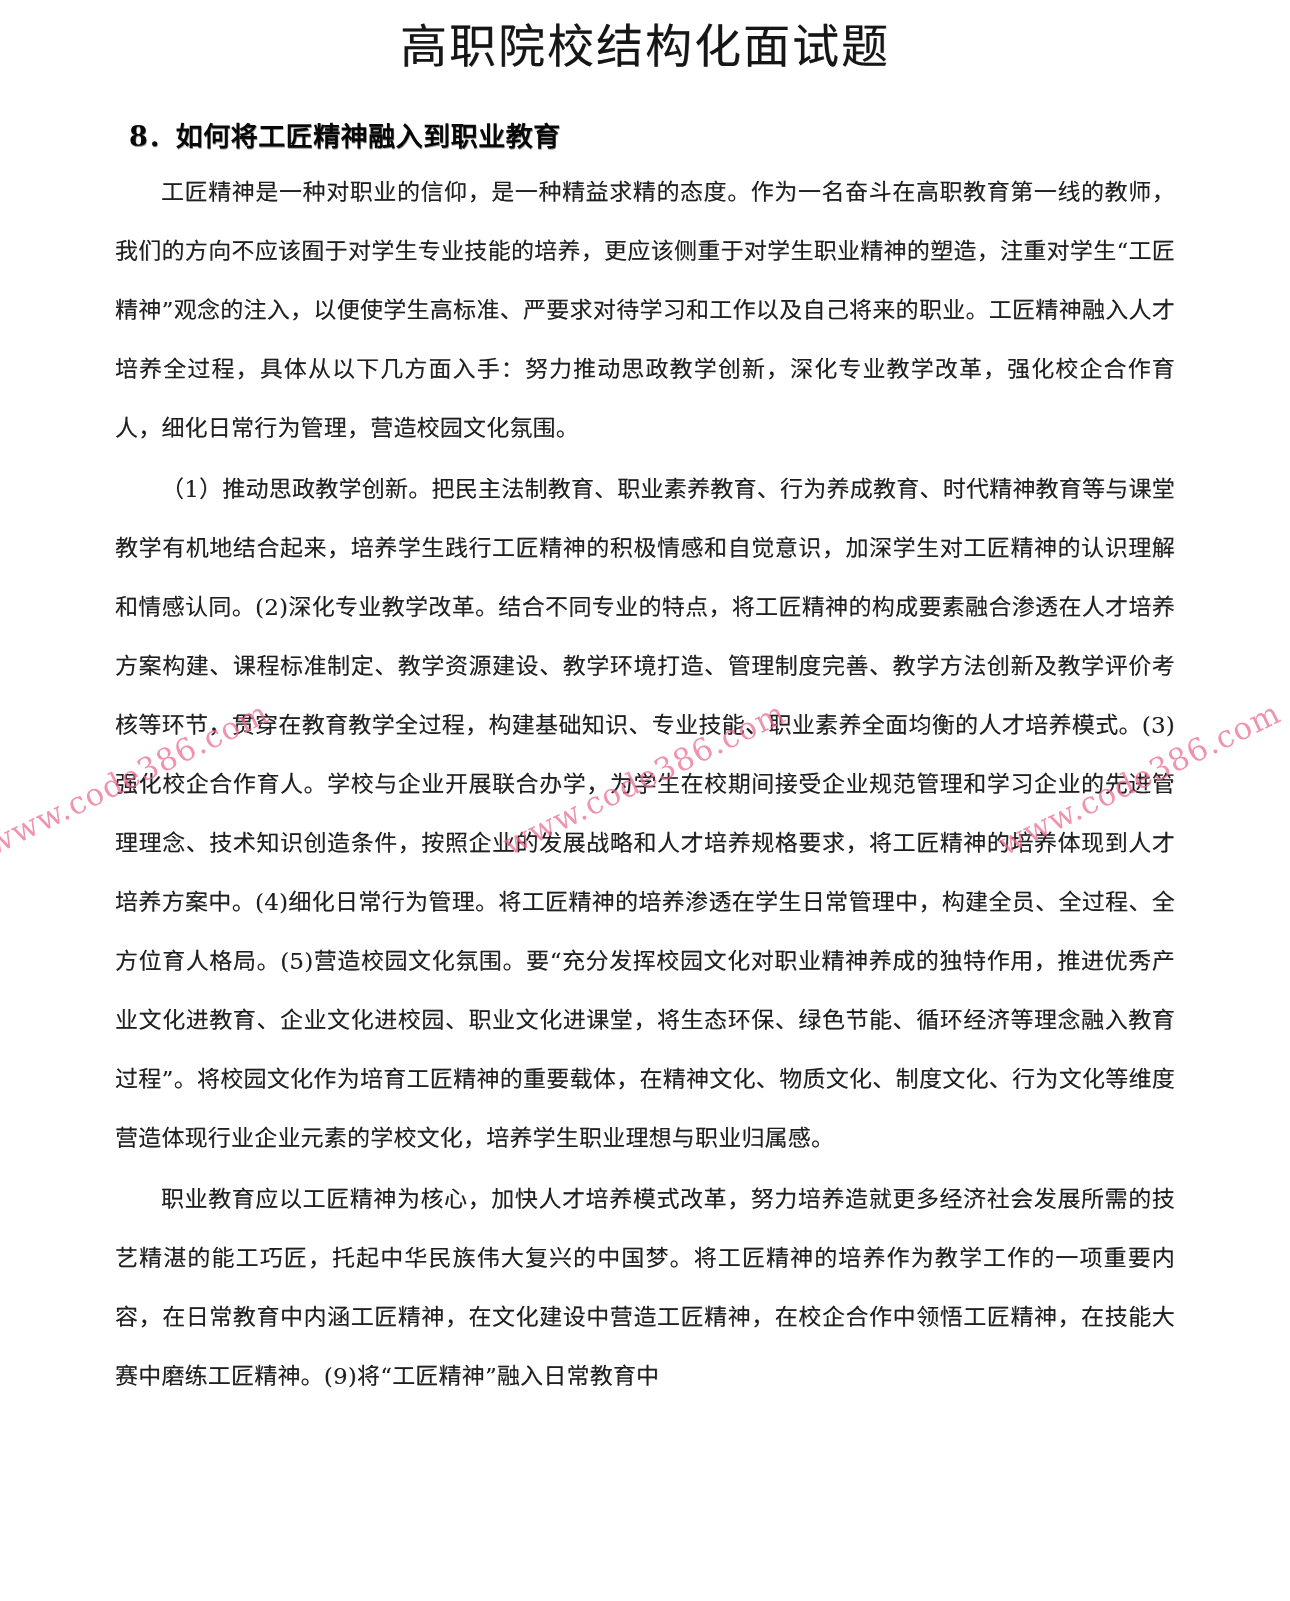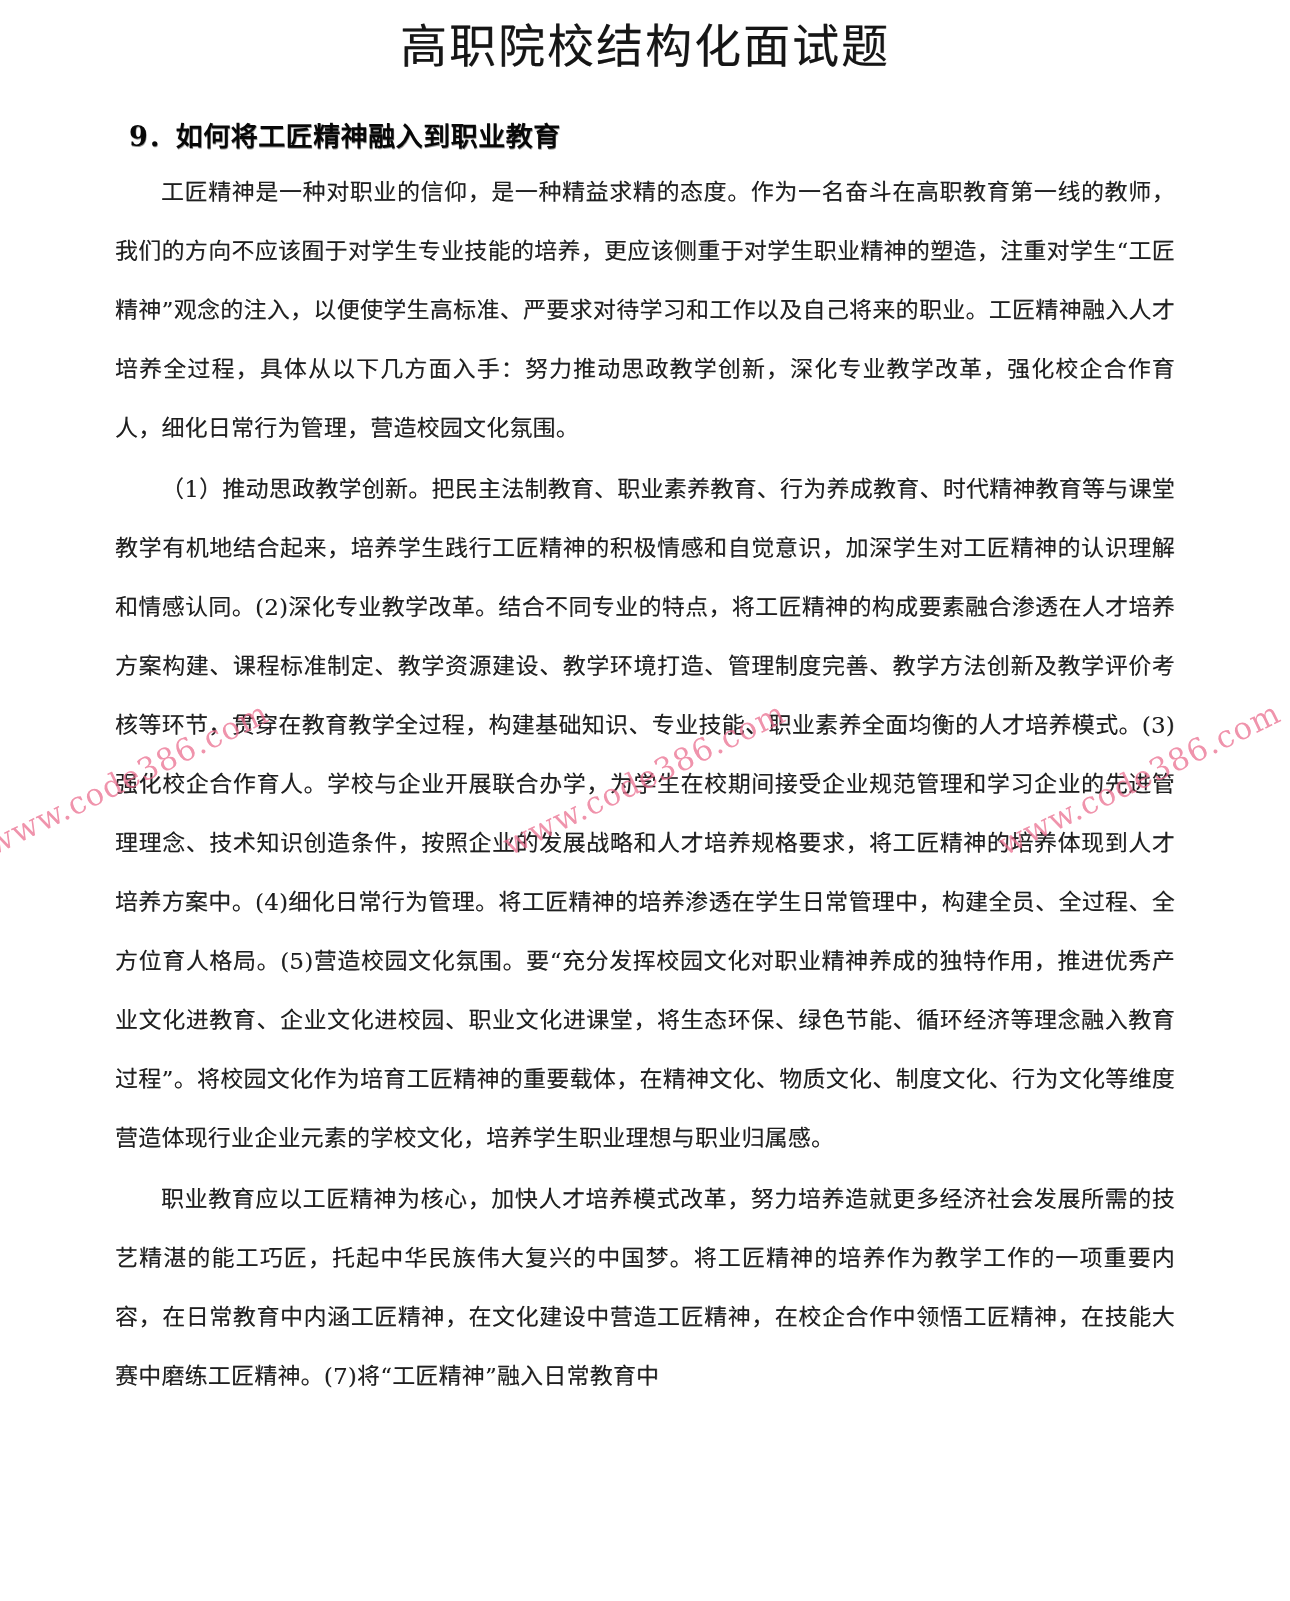--- a/index.html
+++ b/index.html
@@ -90,28 +90,28 @@
 </style>
 </head>
 <body>
 
 <div class="page scan">
 
   <h1 class="doc-title">高职院校结构化面试题</h1>
 
   <div class="content">
 
-    <div class="q-heading">9．如何将工匠精神融入到职业教育</div>
+    <div class="q-heading">8．如何将工匠精神融入到职业教育</div>
 
     <p class="para">工匠精神是一种对职业的信仰，是一种精益求精的态度。作为一名奋斗在高职教育第一线的教师，我们的方向不应该囿于对学生专业技能的培养，更应该侧重于对学生职业精神的塑造，注重对学生“工匠精神”观念的注入，以便使学生高标准、严要求对待学习和工作以及自己将来的职业。工匠精神融入人才培养全过程，具体从以下几方面入手：努力推动思政教学创新，深化专业教学改革，强化校企合作育人，细化日常行为管理，营造校园文化氛围。</p>
 
     <p class="para">（1）推动思政教学创新。把民主法制教育、职业素养教育、行为养成教育、时代精神教育等与课堂教学有机地结合起来，培养学生践行工匠精神的积极情感和自觉意识，加深学生对工匠精神的认识理解和情感认同。(2)深化专业教学改革。结合不同专业的特点，将工匠精神的构成要素融合渗透在人才培养方案构建、课程标准制定、教学资源建设、教学环境打造、管理制度完善、教学方法创新及教学评价考核等环节，贯穿在教育教学全过程，构建基础知识、专业技能、职业素养全面均衡的人才培养模式。(3)强化校企合作育人。学校与企业开展联合办学，为学生在校期间接受企业规范管理和学习企业的先进管理理念、技术知识创造条件，按照企业的发展战略和人才培养规格要求，将工匠精神的培养体现到人才培养方案中。(4)细化日常行为管理。将工匠精神的培养渗透在学生日常管理中，构建全员、全过程、全方位育人格局。(5)营造校园文化氛围。要“充分发挥校园文化对职业精神养成的独特作用，推进优秀产业文化进教育、企业文化进校园、职业文化进课堂，将生态环保、绿色节能、循环经济等理念融入教育过程”。将校园文化作为培育工匠精神的重要载体，在精神文化、物质文化、制度文化、行为文化等维度营造体现行业企业元素的学校文化，培养学生职业理想与职业归属感。</p>
 
 
-    <p class="para">职业教育应以工匠精神为核心，加快人才培养模式改革，努力培养造就更多经济社会发展所需的技艺精湛的能工巧匠，托起中华民族伟大复兴的中国梦。将工匠精神的培养作为教学工作的一项重要内容，在日常教育中内涵工匠精神，在文化建设中营造工匠精神，在校企合作中领悟工匠精神，在技能大赛中磨练工匠精神。(7)将“工匠精神”融入日常教育中</p>
+    <p class="para">职业教育应以工匠精神为核心，加快人才培养模式改革，努力培养造就更多经济社会发展所需的技艺精湛的能工巧匠，托起中华民族伟大复兴的中国梦。将工匠精神的培养作为教学工作的一项重要内容，在日常教育中内涵工匠精神，在文化建设中营造工匠精神，在校企合作中领悟工匠精神，在技能大赛中磨练工匠精神。(9)将“工匠精神”融入日常教育中</p>
 
   </div>
 
   <div class="watermark wm-left">www.code386.com</div>
   <div class="watermark wm-center">www.code386.com</div>
   <div class="watermark wm-right">www.code386.com</div>
 
 </div>
 
 </body></html>

